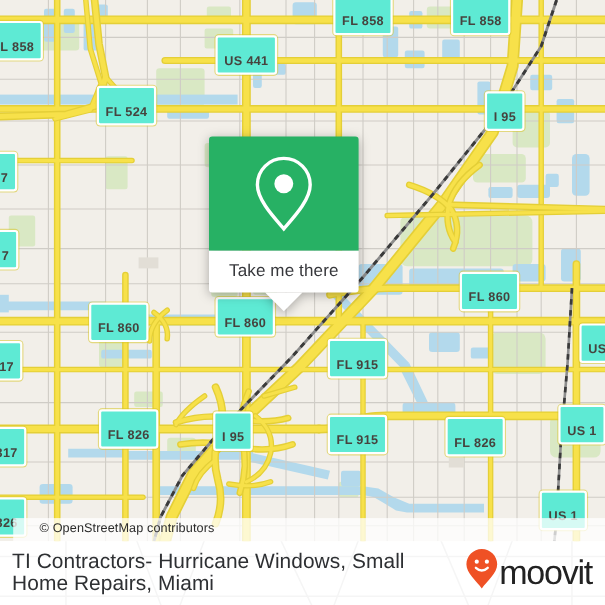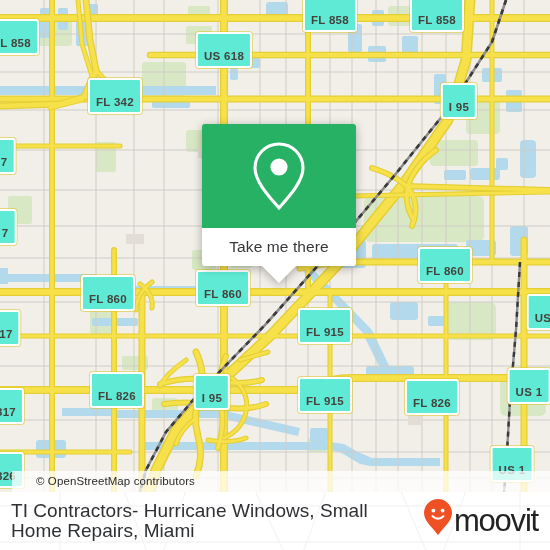--- a/index.html
+++ b/index.html
@@ -48,22 +48,22 @@
     line-height: 13px;
     padding: 16px 6px 3px 6px;
     white-space: nowrap;
     box-shadow: 0 0 0 1px rgba(215,196,40,.55);
     transform: translate(-50%, -50%);
   }
 
   
   #popup {
     position: absolute;
-    left: 202px; top: 124px;
-    width: 154px;
+    left: 190px; top: 124px;
+    width: 136px;
     filter: drop-shadow(0 2px 5px rgba(0,0,0,0.30));
   }
   #popup-green {
     background: #27b164;
     height: 104px;
     border-radius: 3px 3px 0 0;
     display: flex; align-items: center; justify-content: center;
   }
   #popup-pin-icon { display: block; }
   #popup-cta {
@@ -376,22 +376,22 @@
         <rect x="198" y="148" width="16" height="10"></rect>
         <rect x="408" y="416" width="14" height="9"></rect>
         <rect x="126" y="234" width="18" height="10"></rect>
       </g>
     </svg>
 
     <div id="shield-layer">
         <div class="shield" style="left: 330px; top: 14px;">FL 858</div>
         <div class="shield" style="left: 437px; top: 14px;">FL 858</div>
         <div class="shield" style="left: 12px; top: 37px;">FL 858</div>
-        <div class="shield" style="left: 224px; top: 50px;">US 618</div>
-        <div class="shield" style="left: 115px; top: 96px;">FL 342</div>
+        <div class="shield" style="left: 224px; top: 50px;">US 441</div>
+        <div class="shield" style="left: 115px; top: 96px;">FL 524</div>
         <div class="shield" style="left: 459px; top: 101px;">I 95</div>
         <div class="shield" style="left: 4px; top: 156px;">7</div>
         <div class="shield" style="left: 5px; top: 227px;">7</div>
         <div class="shield" style="left: 108px; top: 293px;">FL 860</div>
         <div class="shield" style="left: 223px; top: 288px;">FL 860</div>
         <div class="shield" style="left: 445px; top: 265px;">FL 860</div>
         <div class="shield" style="left: 6px; top: 328px;">17</div>
         <div class="shield" style="left: 325px; top: 326px;">FL 915</div>
         <div class="shield" style="left: 543px; top: 312px;">US</div>
         <div class="shield" style="left: 117px; top: 390px;">FL 826</div>

